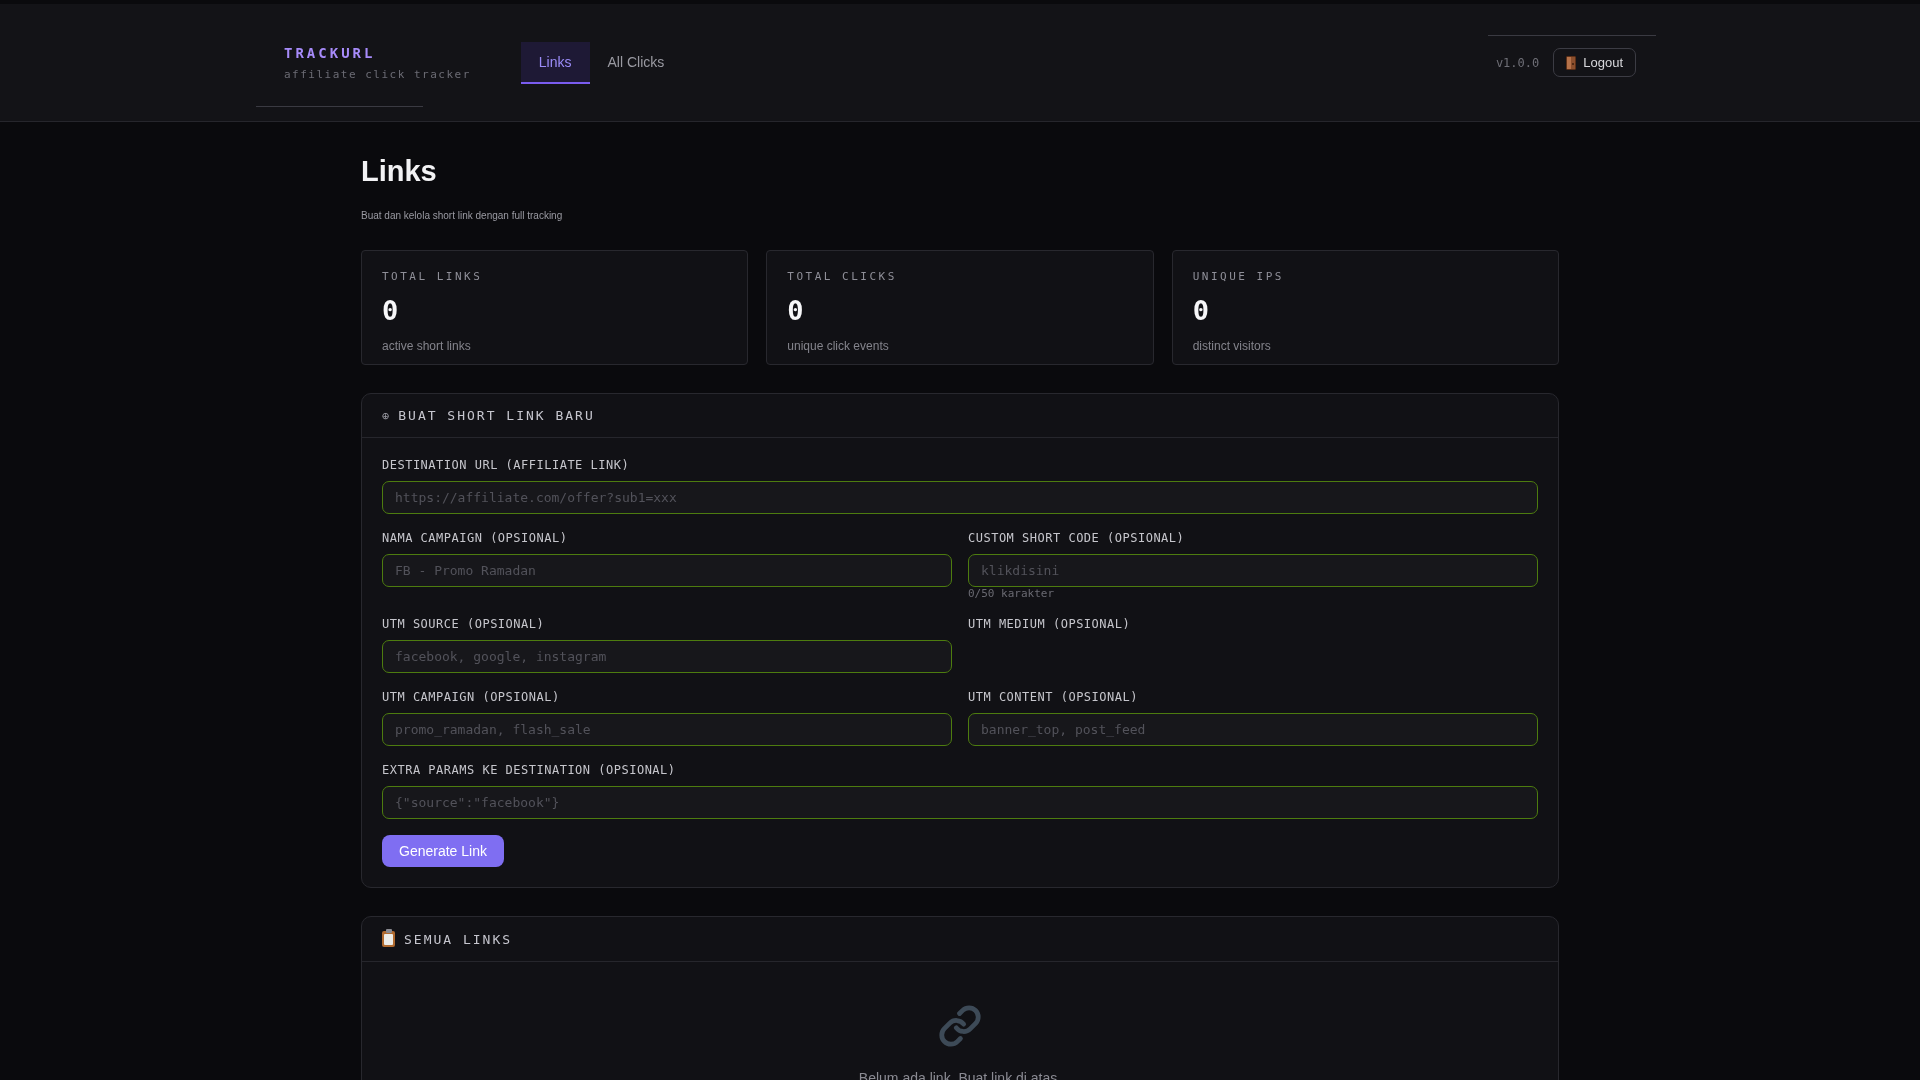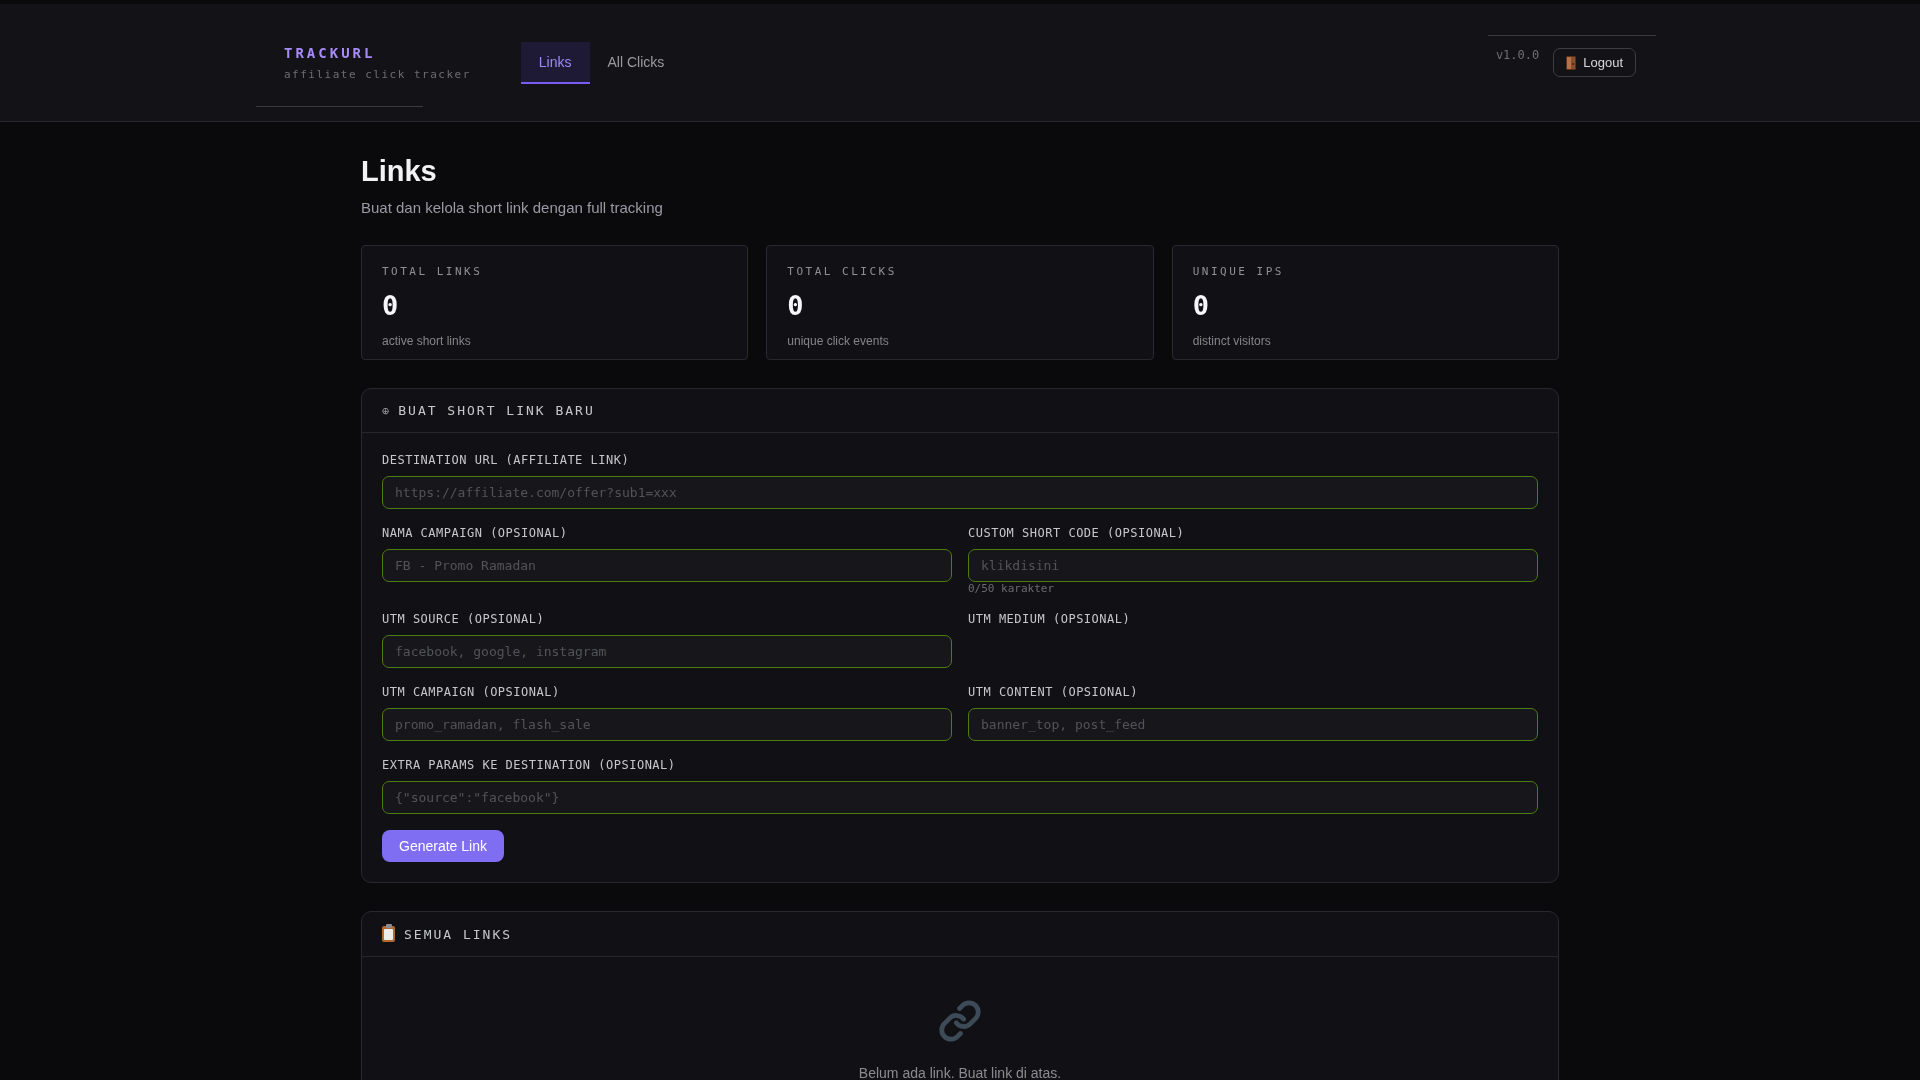--- a/index.html
+++ b/index.html
@@ -44,21 +44,21 @@
     font-size: 14px;
     color: #9a9aa2;
     cursor: pointer;
     border-bottom: 2px solid transparent;
   }
   .nav-tab.active {
     background: #1e1935;
     color: #9b8cf8;
     border-bottom: 2px solid #7a5cf0;
   }
-  .header-right { margin-left: auto; display: flex; gap: 14px; }
+  .header-right { margin-left: auto; display: flex; align-items: center; gap: 14px; }
   .version {
     font-family: "DejaVu Sans Mono", monospace;
     font-size: 12px;
     color: #6e6e76;
   }
   .logout-btn {
     display: flex; align-items: center; gap: 7px;
     background: transparent;
     border: 1px solid #3c3c44;
     border-radius: 7px;
@@ -84,21 +84,21 @@
     border-radius: 50%;
     background: #3d1f0e;
   }
   .decor-line { position: absolute; height: 1px; background: #3a3a42; }
   .decor-line.left  { left: 256px;  top: 102px; width: 167px; }
   .decor-line.right { left: 1488px; top: 31px;  width: 168px; }
 
   
   .main { width: 1198px; margin: 0 auto; padding-top: 33px; }
   .page-title { font-size: 29px; font-weight: bold; color: #f2f2f4; }
-  .page-subtitle { margin-top: 11px; font-size: 15px; color: #9a9aa2; }
+  .page-subtitle { margin-top: 22px; font-size: 10px; color: #9a9aa2; }
 
   
   .stats-row {
     margin-top: 29px;
     display: grid;
     grid-template-columns: repeat(3, 1fr);
     gap: 18px;
   }
   .stat-card {
     background: #111115;

